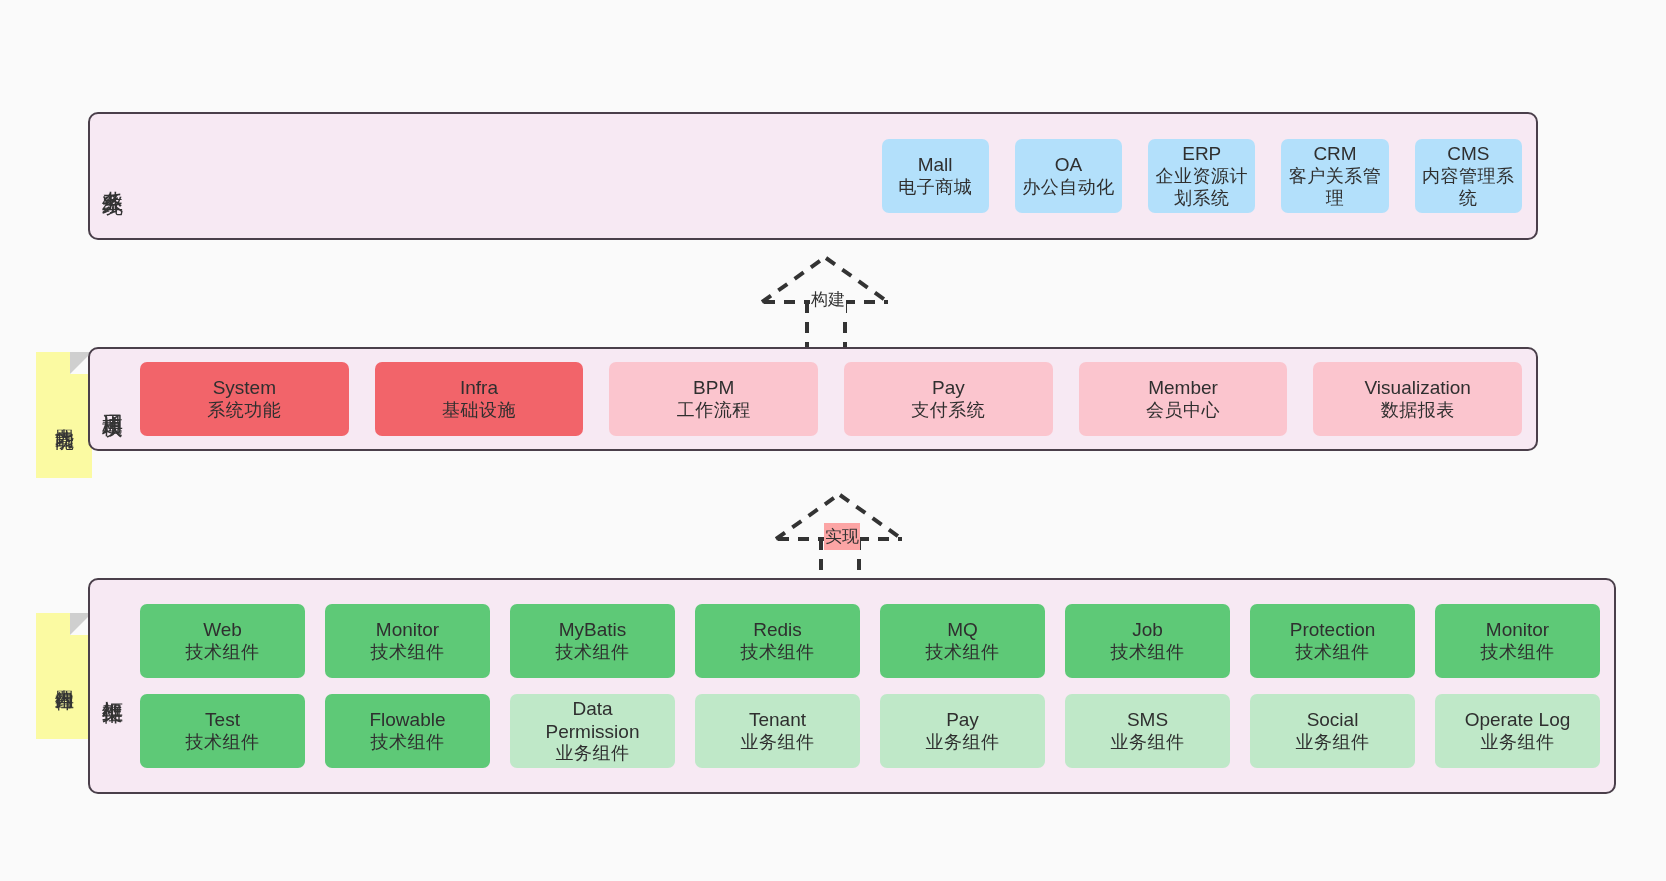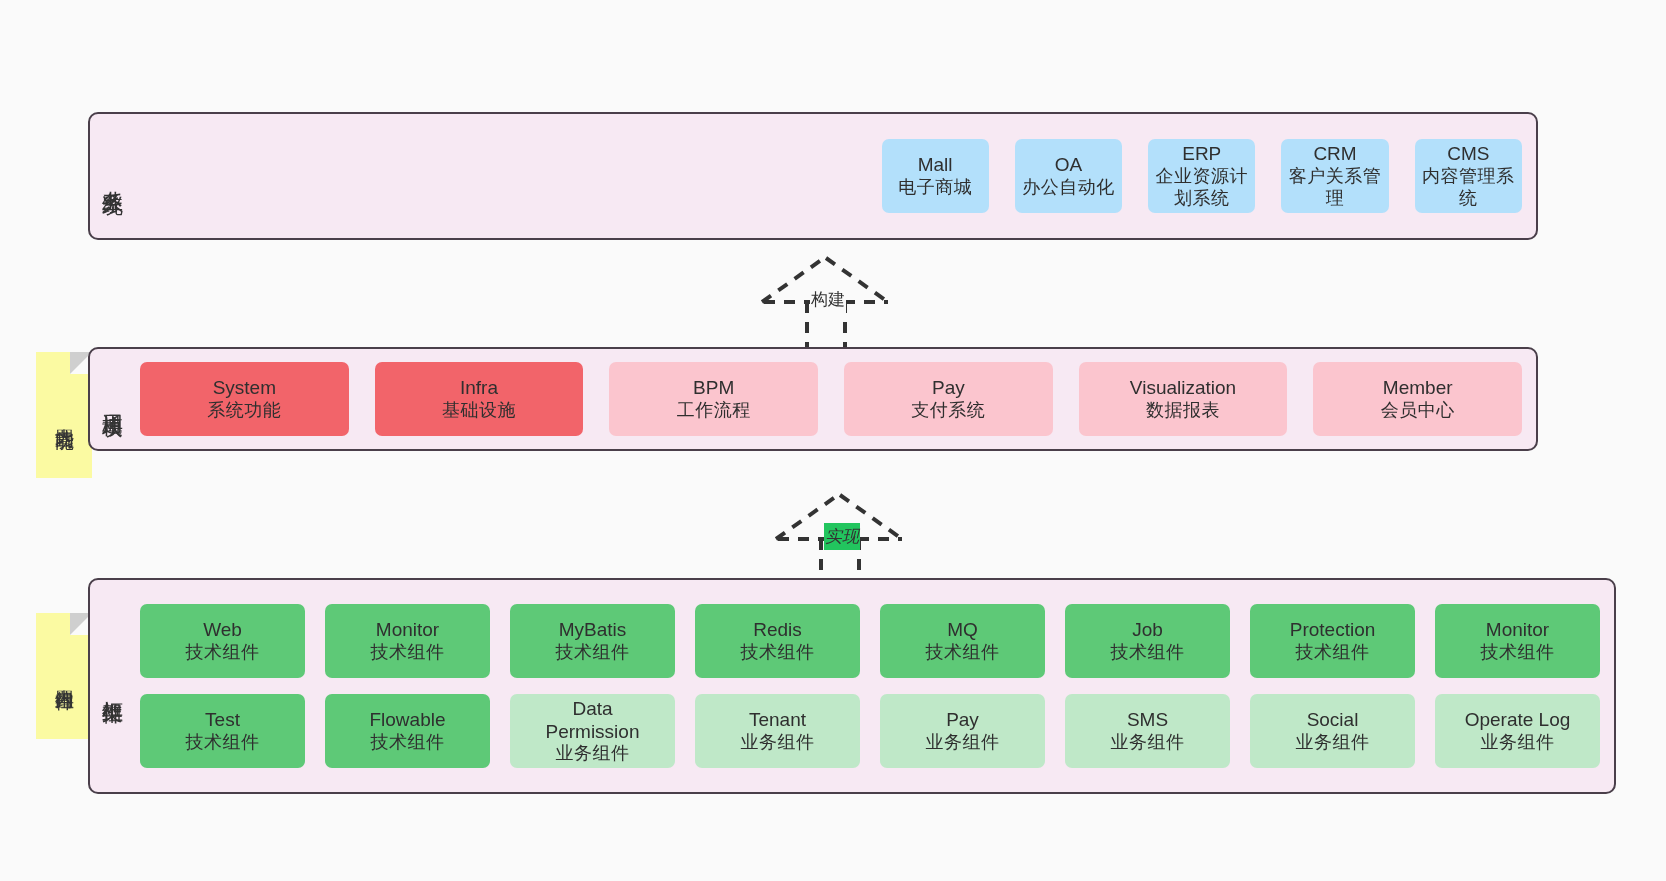--- a/index.html
+++ b/index.html
@@ -199,42 +199,42 @@
         </div>
         <div class="node n-pink">
           <span class="en">BPM</span>
           <span class="cn">工作流程</span>
         </div>
         <div class="node n-pink">
           <span class="en">Pay</span>
           <span class="cn">支付系统</span>
         </div>
         <div class="node n-pink">
+          <span class="en">Member</span>
+          <span class="cn">会员中心</span>
+        </div>
+        <div class="node n-pink">
           <span class="en">Visualization</span>
           <span class="cn">数据报表</span>
-        </div>
-        <div class="node n-pink">
-          <span class="en">Member</span>
-          <span class="cn">会员中心</span>
         </div>
       </div>
     </div>
   </div>
 
   <div class="connector" style="left:766px; top:487px; width:160px; height:98px;">
     <svg width="160" height="98" viewBox="0 0 160 98" aria-hidden="true">
       <g fill="none" stroke="#333333" stroke-width="4" stroke-dasharray="11 9" stroke-linecap="butt">
         <path d="M 10 52 L 72 8"></path>
         <path d="M 74 8 L 136 52"></path>
         <path d="M 12 52 L 136 52"></path>
         <path d="M 55 52 L 55 98"></path>
         <path d="M 93 52 L 93 98"></path>
       </g>
     </svg>
-    <span class="conn-label" style="left:58px; top:36px; background:#22c55e; padding:2px 1px;font-style:italic;">实现</span>
+    <span class="conn-label" style="left:58px; top:36px; background:#fca5a5; padding:2px 1px;">实现</span>
   </div>
 
   <div class="note" style="left:36px; top:613px; height:126px;">
     <span>内置组件</span>
   </div>
   <div class="layer" style="left:88px; top:578px; width:1528px; height:216px;">
     <div class="layer-title">框架组件</div>
     <div class="layer-body" style="padding-left:6px; gap:16px;">
 
       <div class="row" style="gap:20px;">

